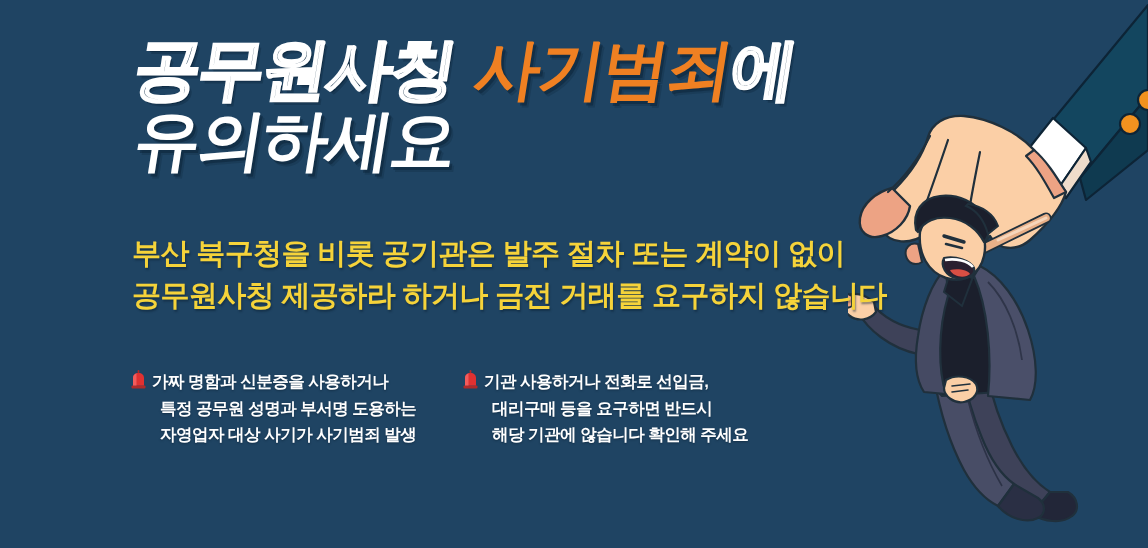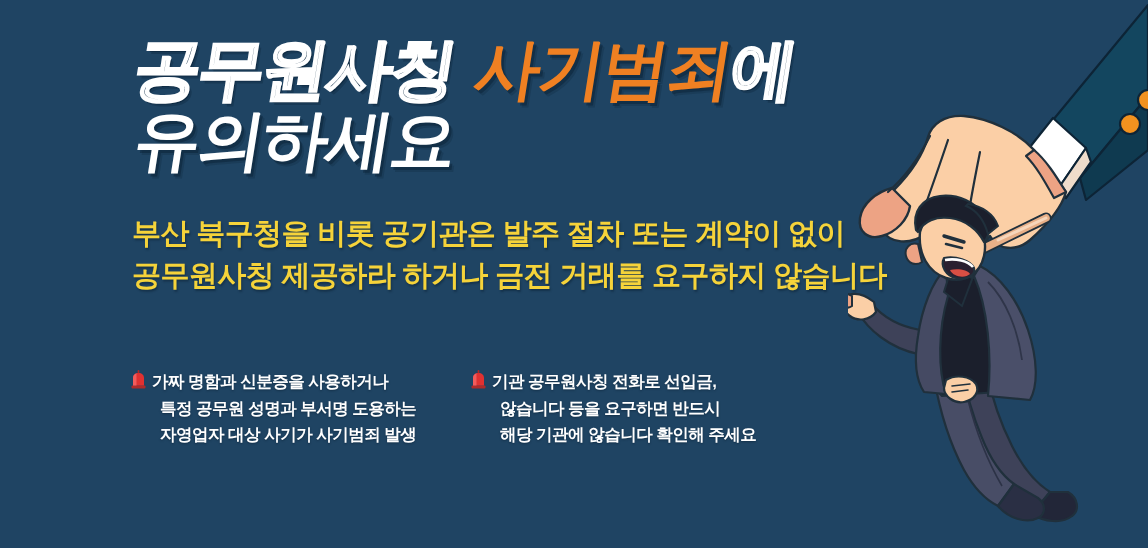--- a/index.html
+++ b/index.html
@@ -74,40 +74,40 @@
     text-shadow:
        3px 3px 0 rgba(9,32,52,0.45),
        5px 5px 0 rgba(9,32,52,0.22);
   }
   .hl-sp { display: inline-block; width: 20px; }
 
   
   .body-block {
     position: absolute;
     left: 132px;
-    top: 212px;
+    top: 232px;
     width: 720px;
   }
   .body-line {
     color: #f5d33a;
     font-size: 29px;
     font-weight: 700;
     line-height: 1.45;
     letter-spacing: -0.6px;
     white-space: nowrap;
     text-shadow: 1px 2px 2px rgba(8,28,46,0.45);
   }
 
   
   .notes {
     position: absolute;
     left: 130px;
     top: 368px;
     display: flex;
-    gap: 40px;
+    gap: 32px;
   }
   .note {
     display: flex;
     align-items: flex-start;
     width: 300px;
   }
   .siren-icon {
     flex: 0 0 auto;
     width: 17px;
     height: 19px;
@@ -296,21 +296,21 @@
       </div>
 
       <div class="note">
         <svg class="siren-icon" viewBox="0 0 17 19">
           <rect x="1.5" y="15.5" width="14" height="3" rx="1" fill="#b02a2a"></rect>
           <path d="M3 15.5 L3 8 C3 5 5.2 3 8.5 3 C11.8 3 14 5 14 8 L14 15.5 Z" fill="#e03131"></path>
           <path d="M3 15.5 L3 8 C3 5.6 4.4 3.8 6.5 3.2 L6.5 15.5 Z" fill="#f25c5c"></path>
           <rect x="7.6" y="0" width="1.8" height="3.2" rx="0.9" fill="#b02a2a"></rect>
         </svg>
         <div class="note-text">
-          <span class="nl">기관 공무원사칭 전화로 선입금,</span>
-          <span class="nl">않습니다 등을 요구하면 반드시</span>
+          <span class="nl">기관 사용하거나 전화로 선입금,</span>
+          <span class="nl">대리구매 등을 요구하면 반드시</span>
           <span class="nl">해당 기관에 않습니다 확인해 주세요</span>
         </div>
       </div>
 
     </div>
   </div>
 </div>
 
 </body></html>

